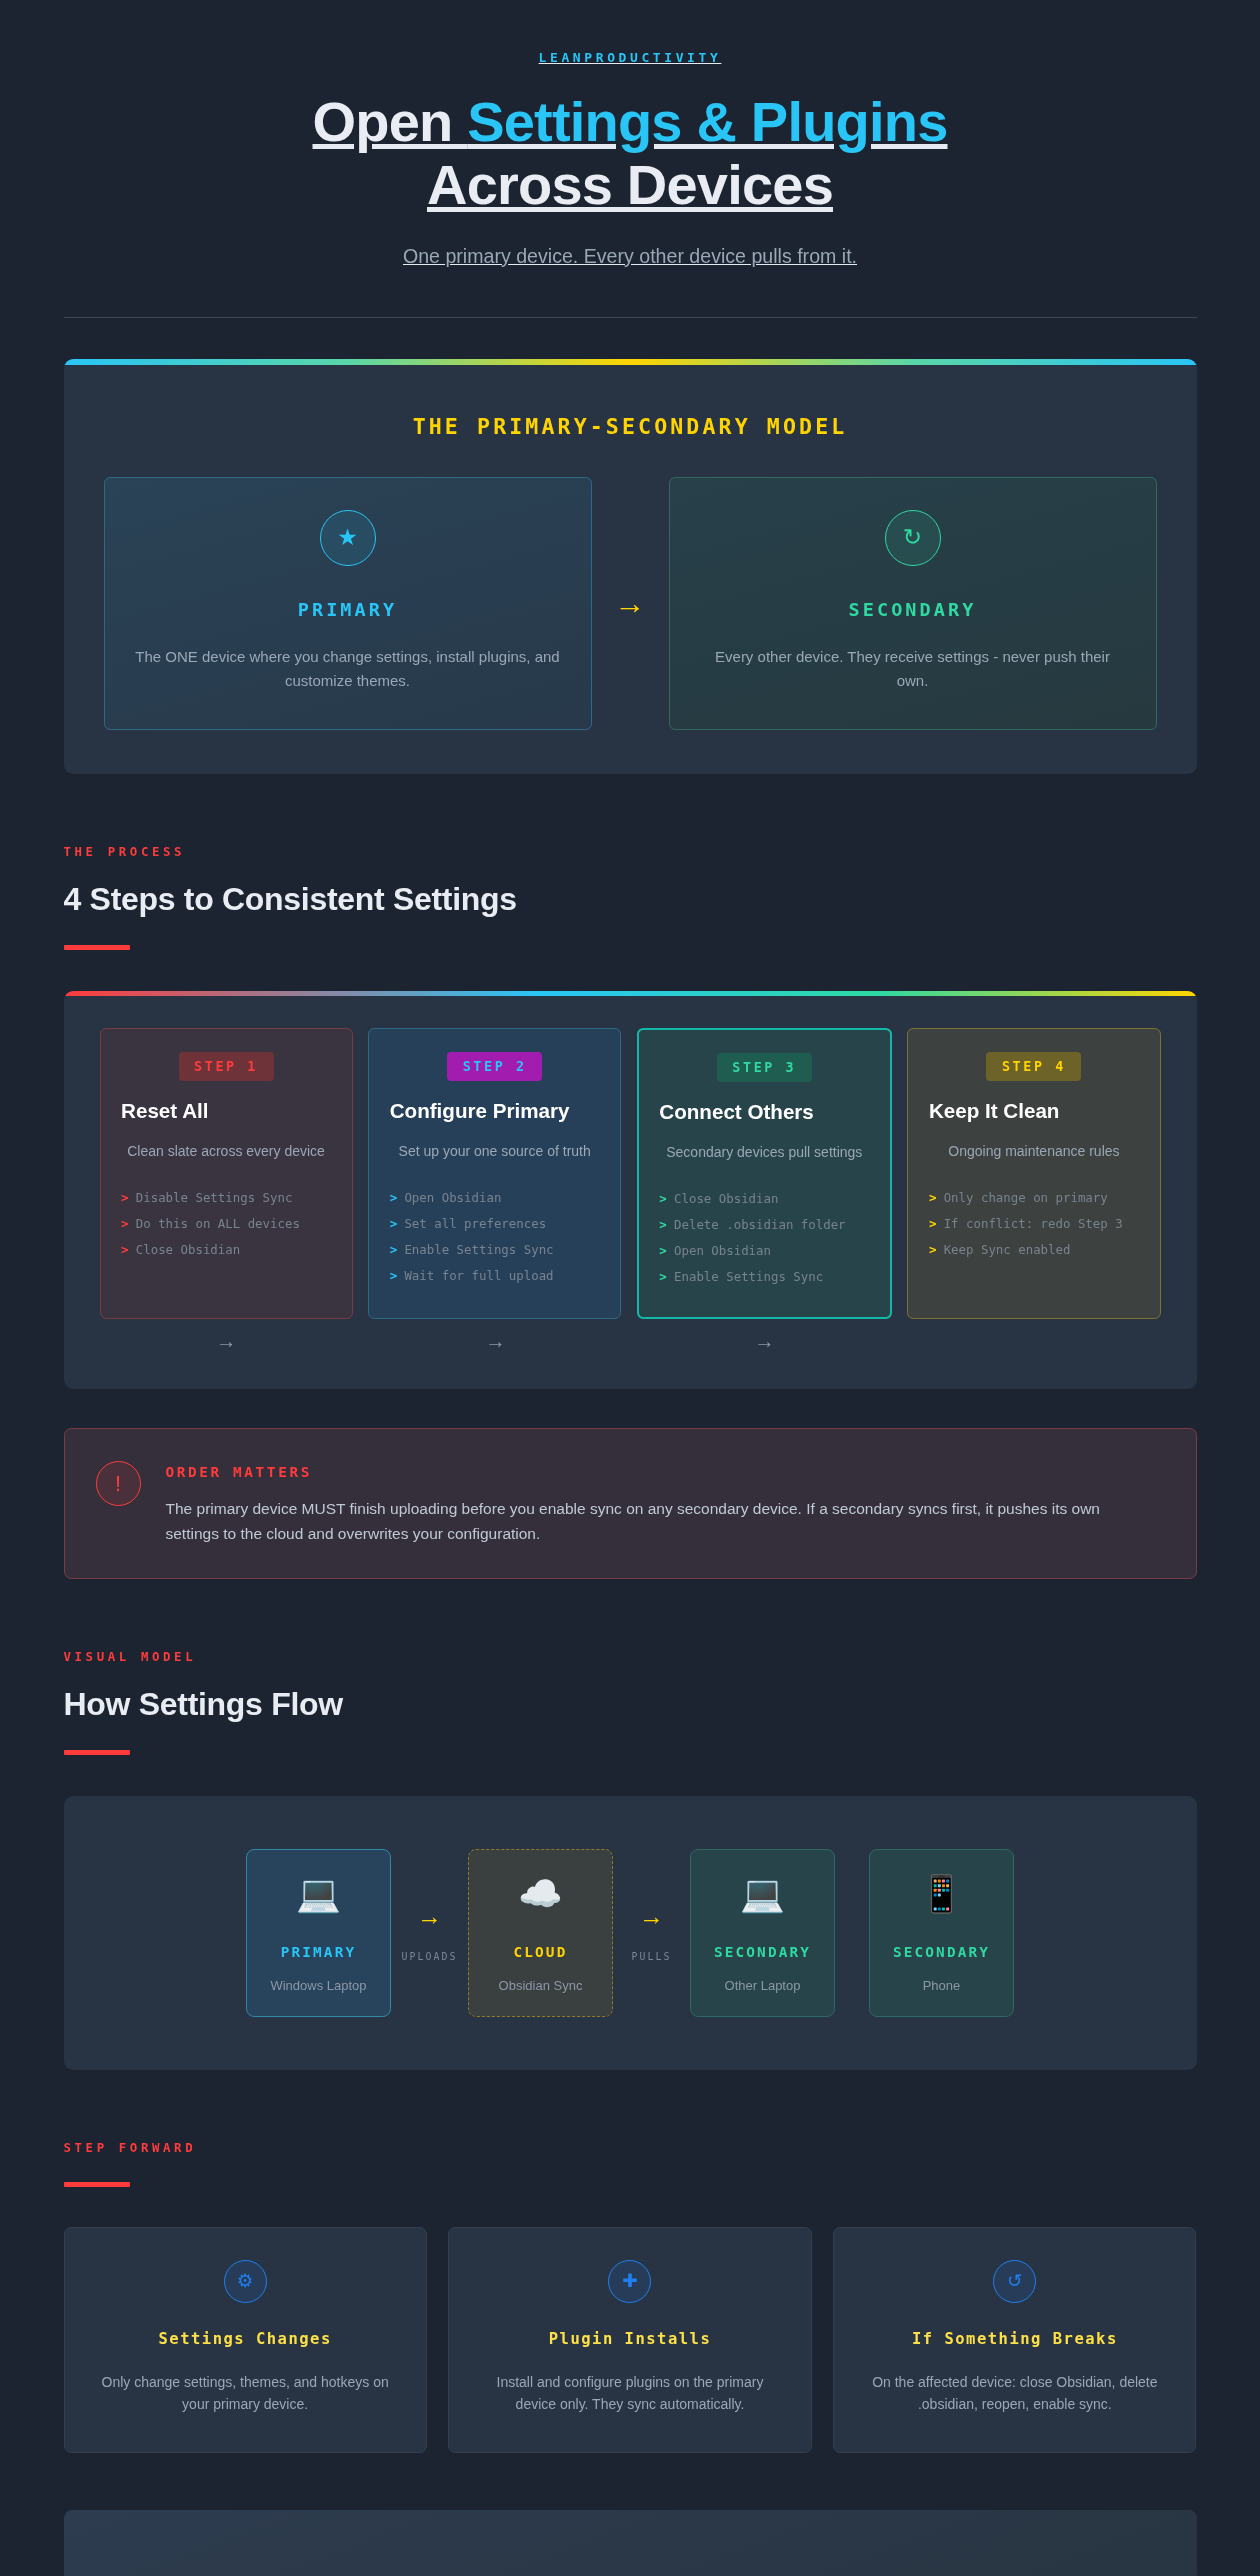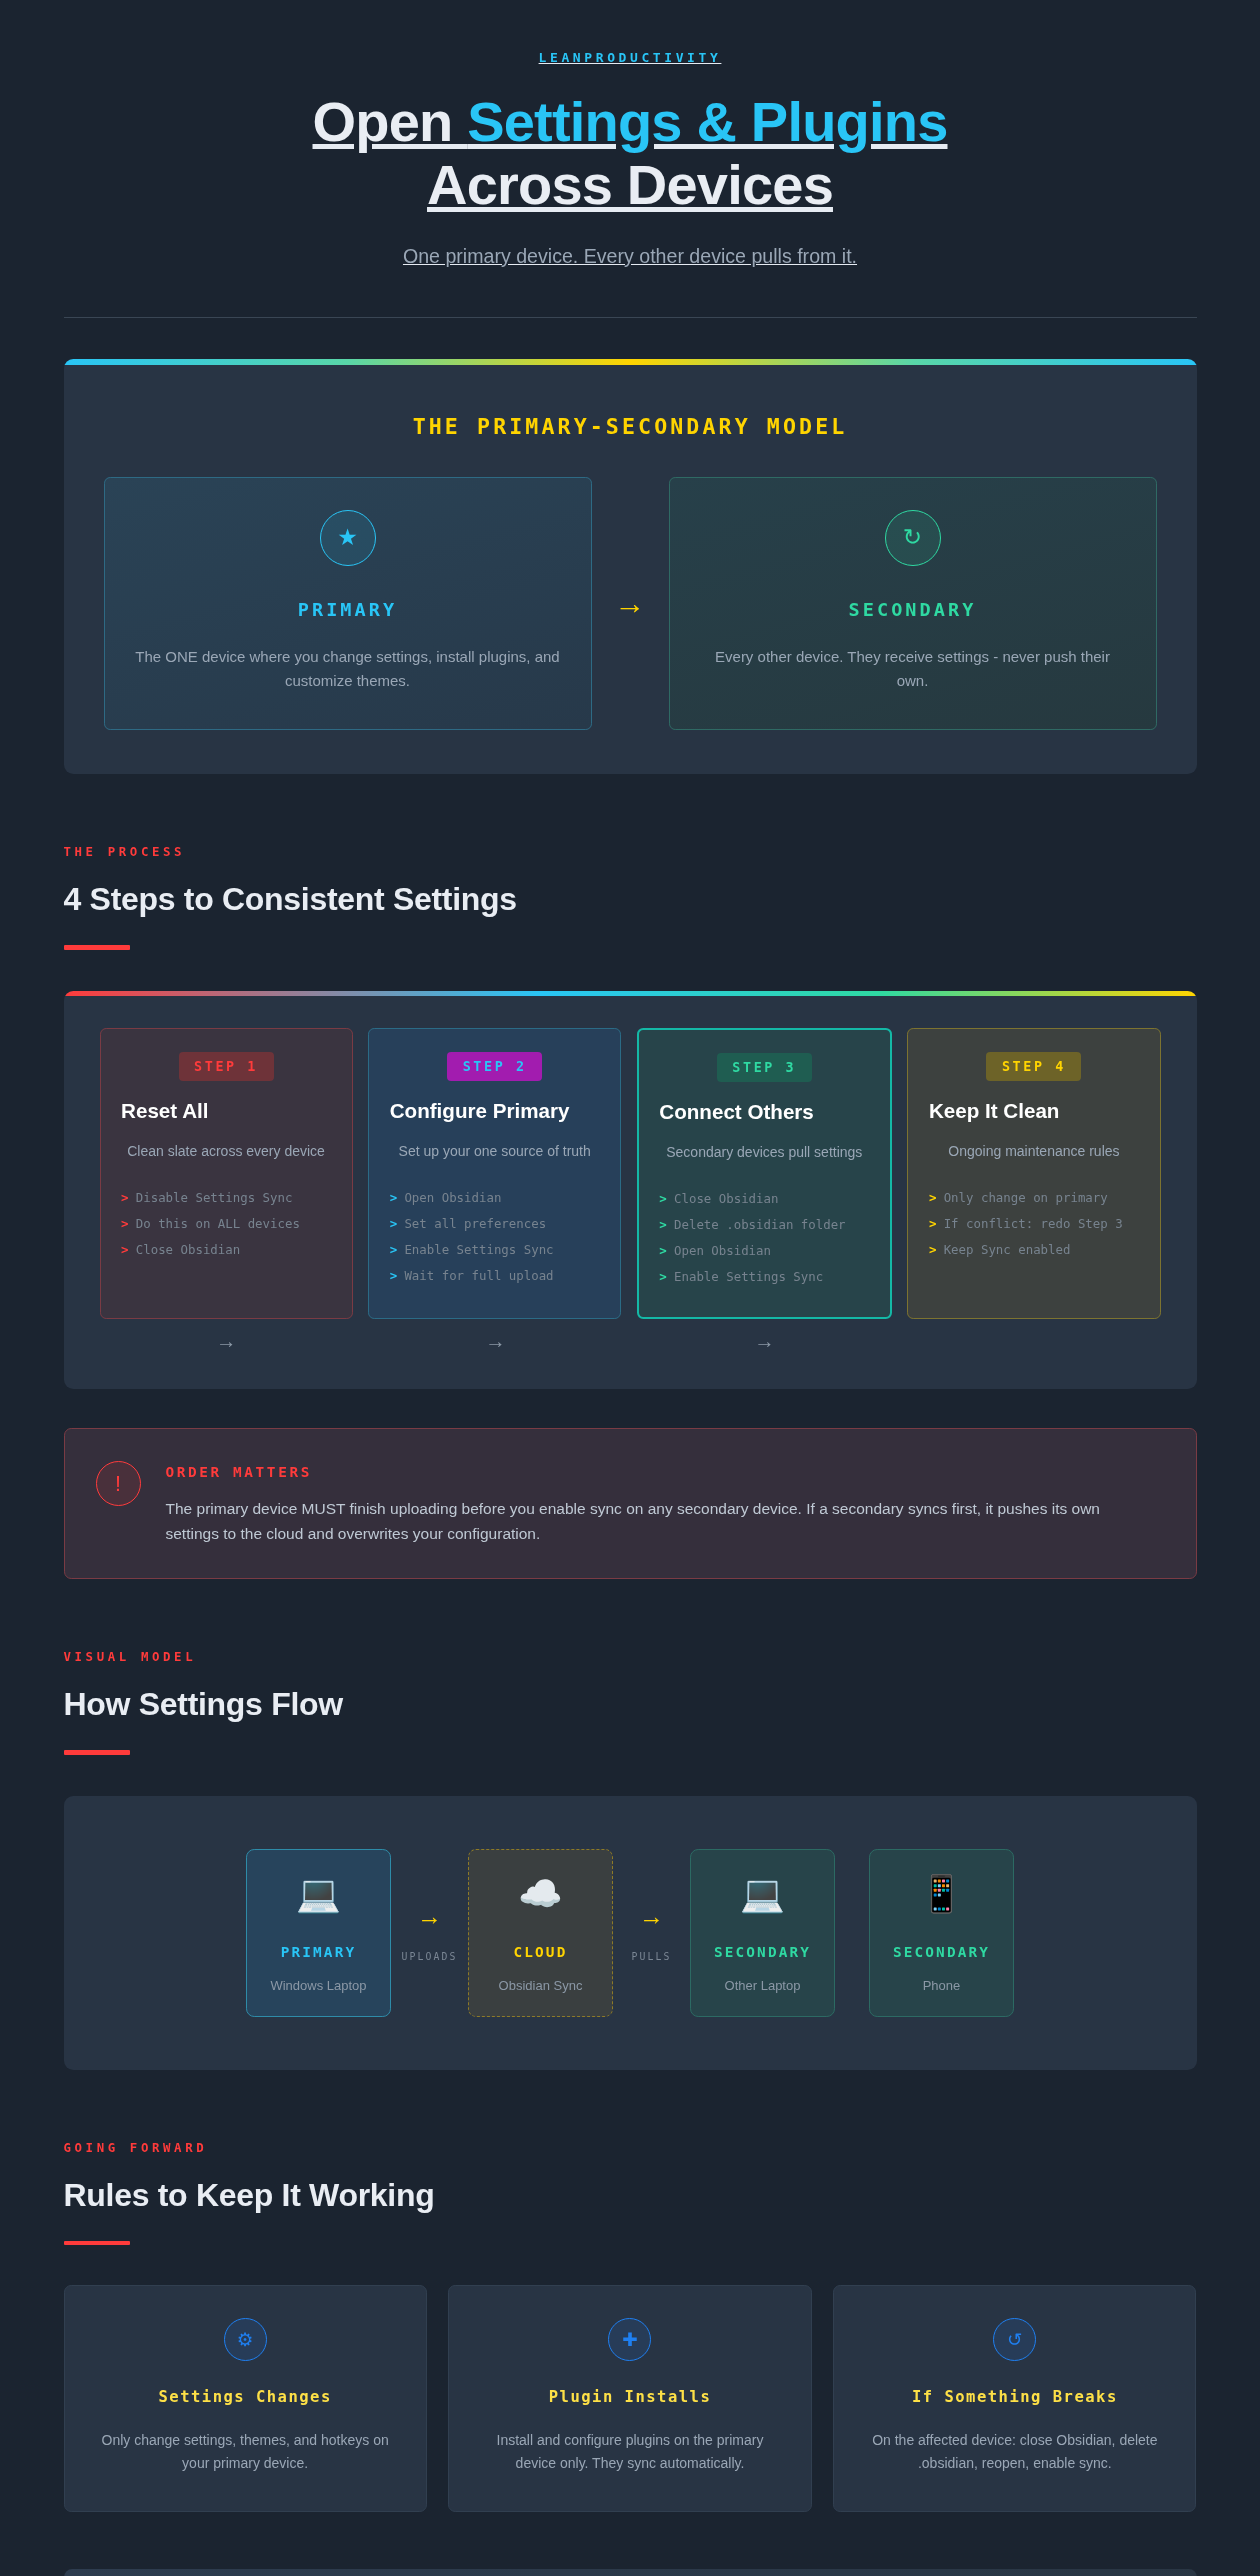--- a/index.html
+++ b/index.html
@@ -397,22 +397,21 @@
       <div class="flow-node secondary">
         <div class="emo">📱</div>
         <div class="nlabel">SECONDARY</div>
         <div class="nsub">Phone</div>
       </div>
 
     </div>
   </div>
 
   <div class="section-head">
-    <div class="eyebrow">GOING FORWARD</div>
-    <h2>Rules to Keep It Working</h2>
+    <div class="eyebrow">STEP FORWARD</div>
     <div class="rule"></div>
   </div>
 
   <div class="rules-row">
     <div class="rule-card">
       <div class="rule-circ">⚙</div>
       <div class="rule-title">Settings Changes</div>
       <div class="rule-desc">Only change settings, themes, and hotkeys on your primary device.</div>
     </div>
     <div class="rule-card">

